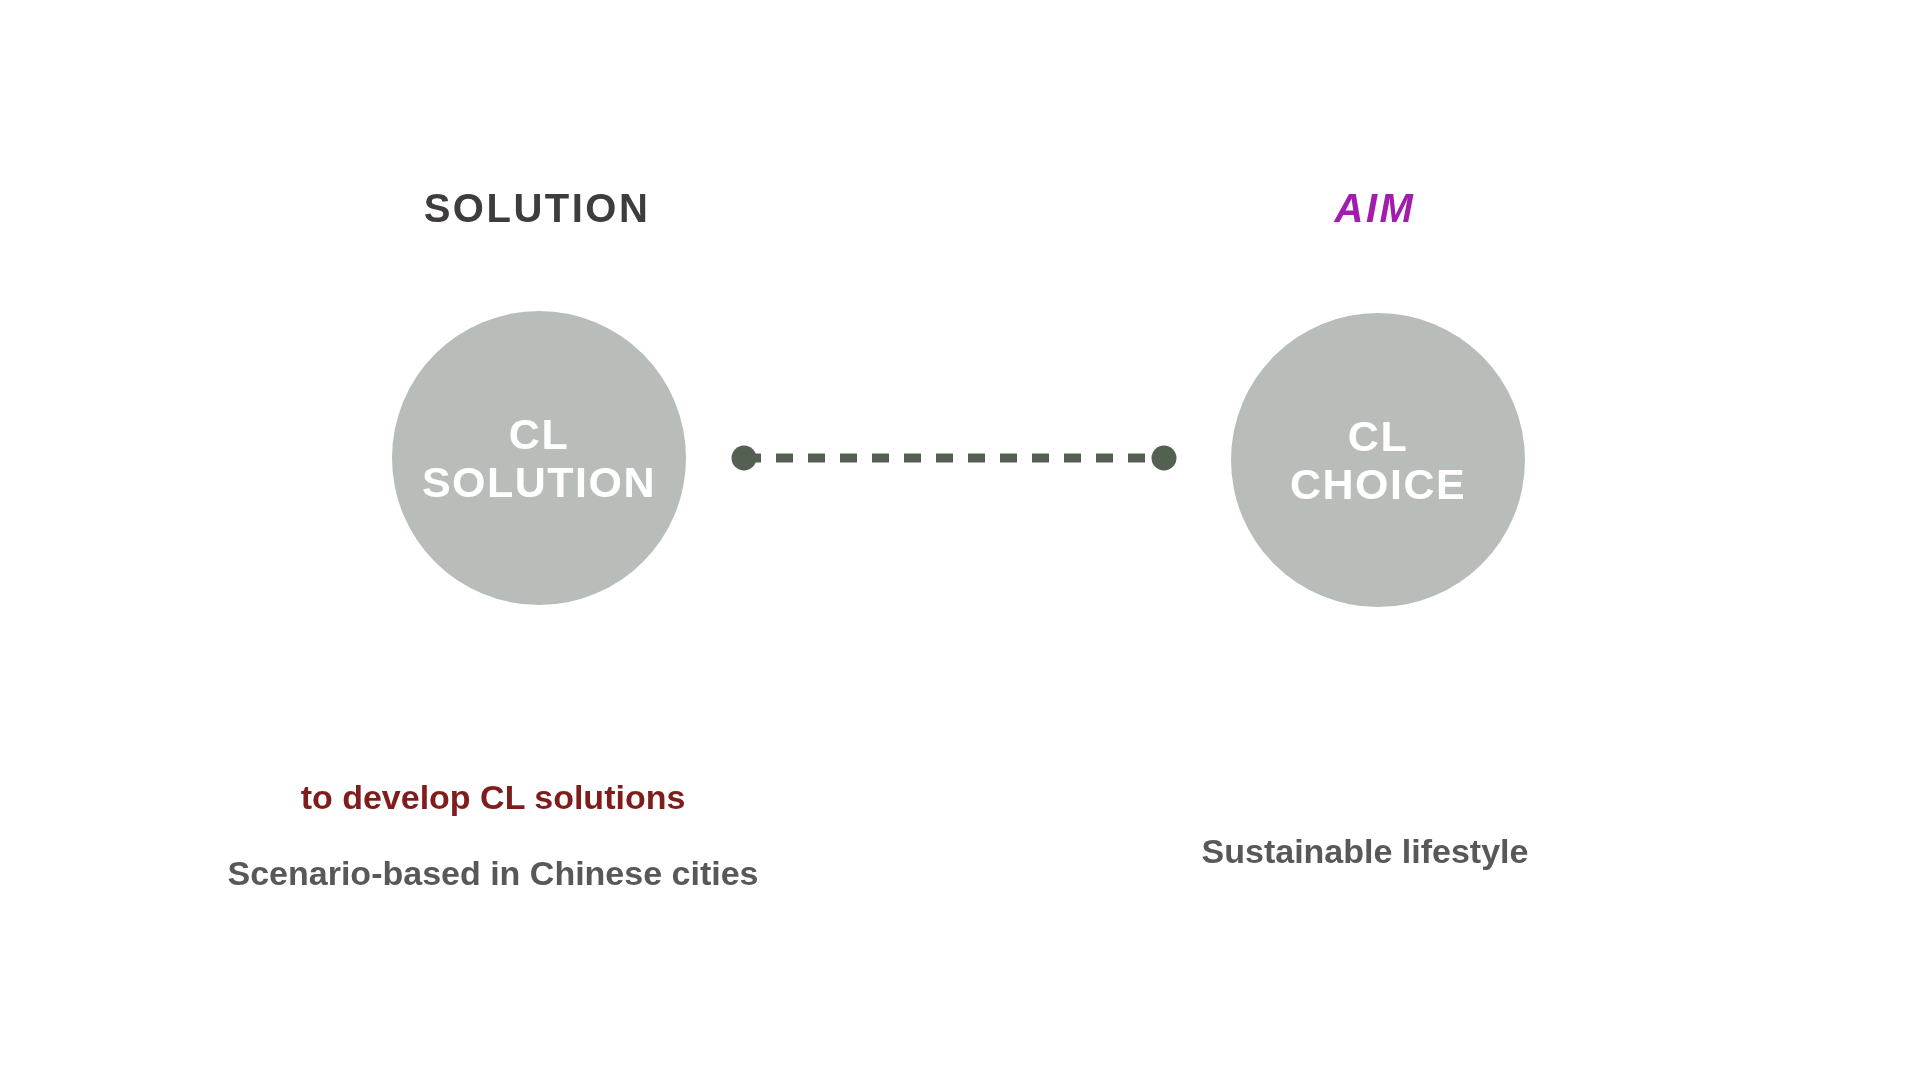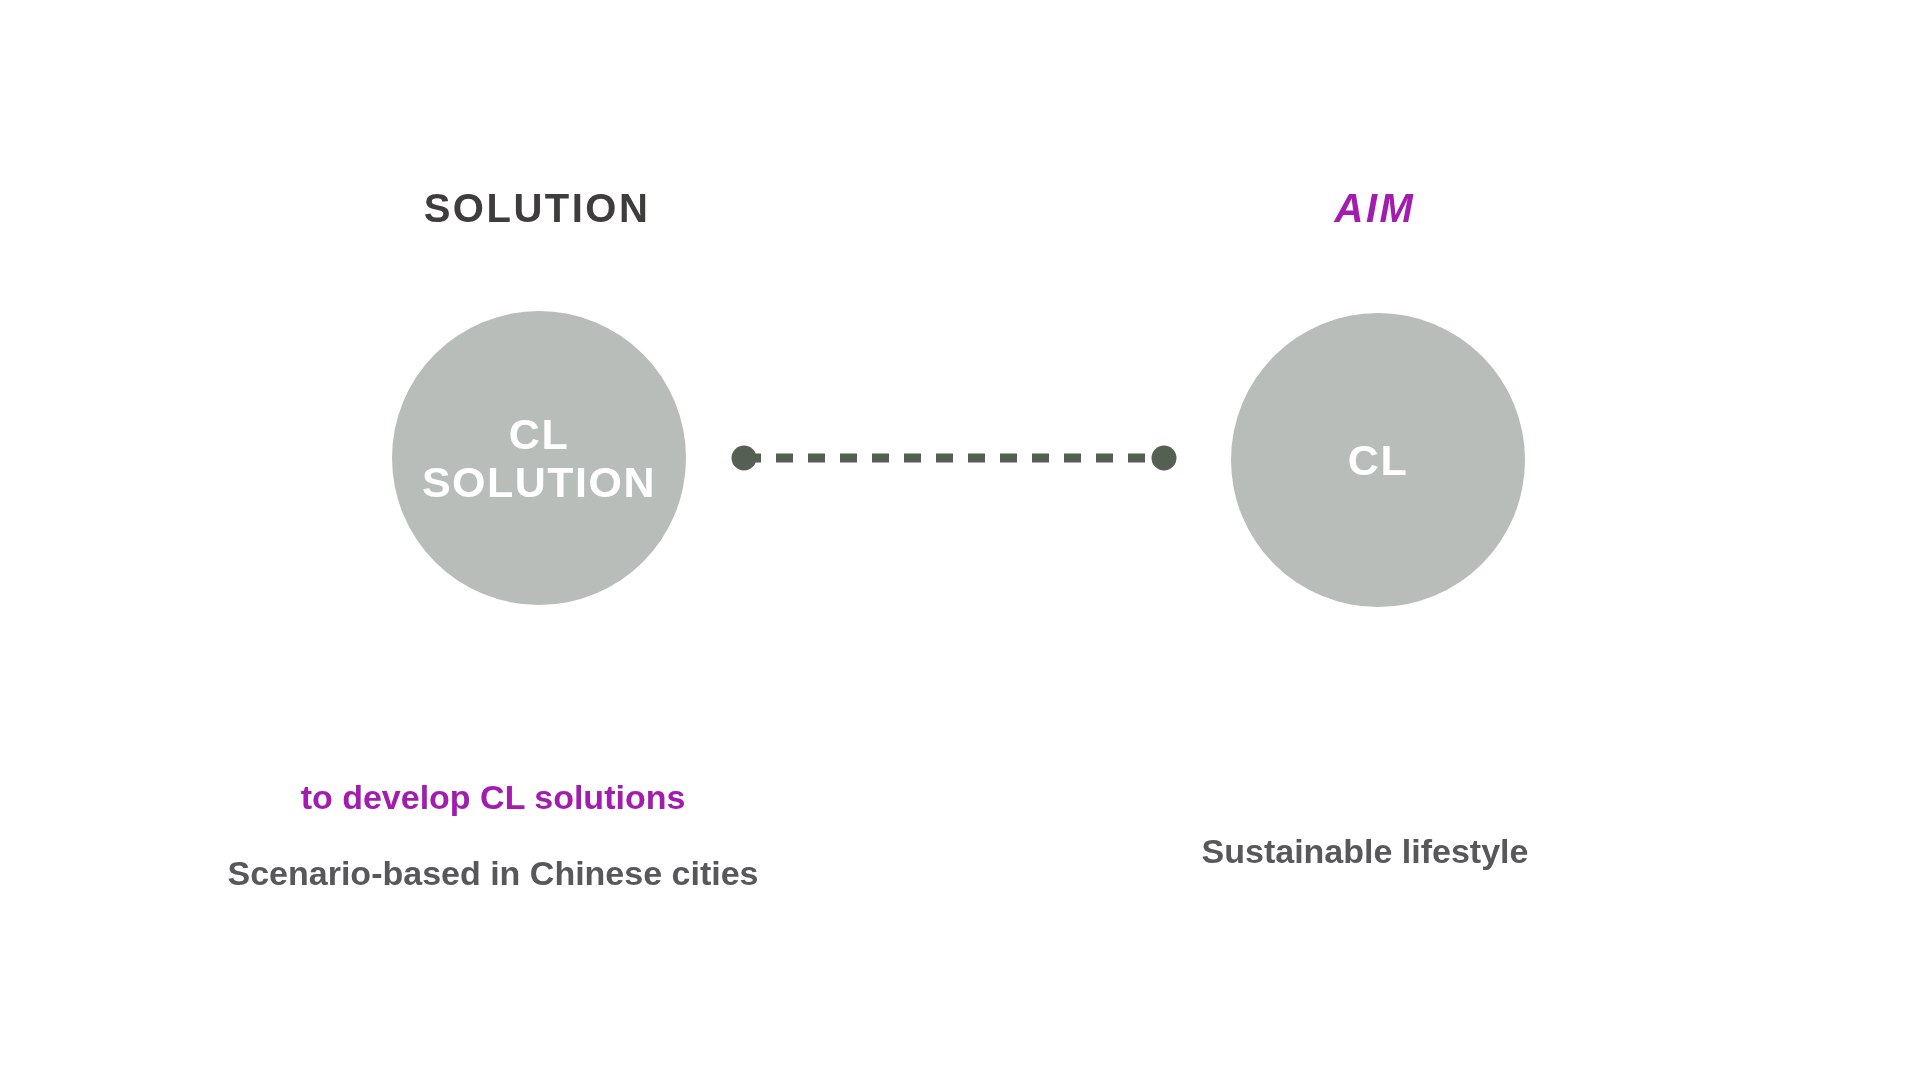--- a/index.html
+++ b/index.html
@@ -75,28 +75,29 @@
   <div class="abs node-circle" id="node-left" style="background-color: rgb(184, 189, 185);">
     <div class="node-label" style="color: rgb(255, 255, 255);">
       <div>CL</div>
       <div>SOLUTION</div>
     </div>
   </div>
 
   <div class="abs node-circle" id="node-right" style="background-color: rgb(184, 189, 185);">
     <div class="node-label" style="color: rgb(255, 255, 255);">
       <div>CL</div>
+      <div>CHOICE</div>
     </div>
   </div>
 
   <svg class="abs" id="connector" viewBox="0 0 456 36">
     <line x1="18" y1="18" x2="438" y2="18" stroke="#546052" stroke-width="9" stroke-dasharray="17 15"></line>
     <circle cx="18" cy="18" r="12.5" fill="#546052"></circle>
     <circle cx="438" cy="18" r="12.5" fill="#546052"></circle>
   </svg>
 
-  <div class="abs note" id="purpose-note-1" style="color: #a21caf;">to develop CL solutions</div>
+  <div class="abs note" id="purpose-note-1" style="color: #7f1d1d;">to develop CL solutions</div>
 
   <div class="abs note" id="purpose-note-2" style="color: rgb(88, 88, 90);">Scenario-based in Chinese cities</div>
 
   <div class="abs note" id="aim-note" style="color: rgb(88, 88, 90); margin-top: 24px;">Sustainable lifestyle</div>
 
 </div>
 
 </body></html>

